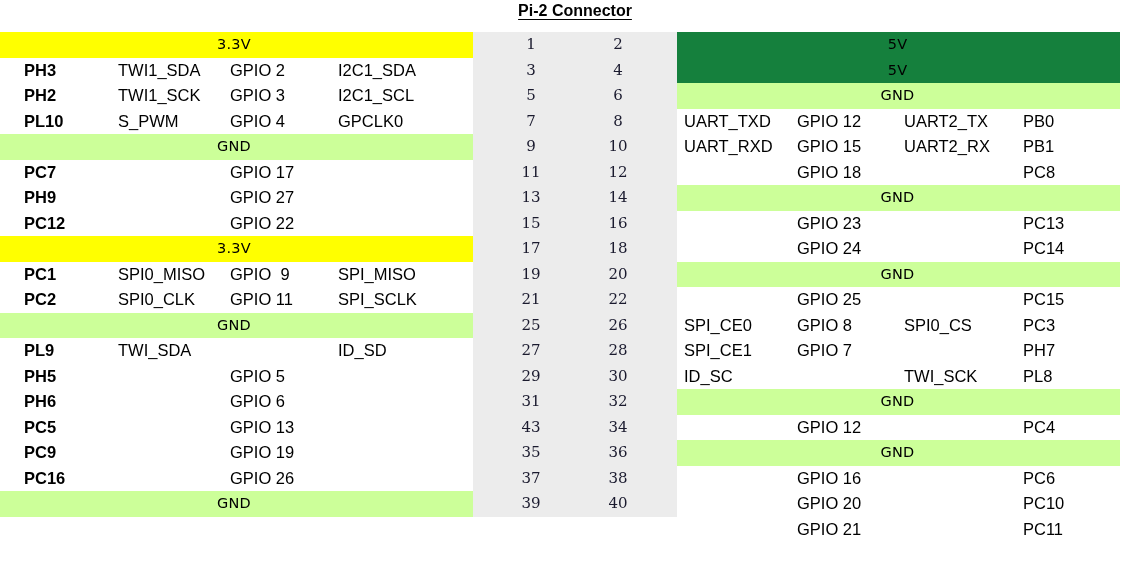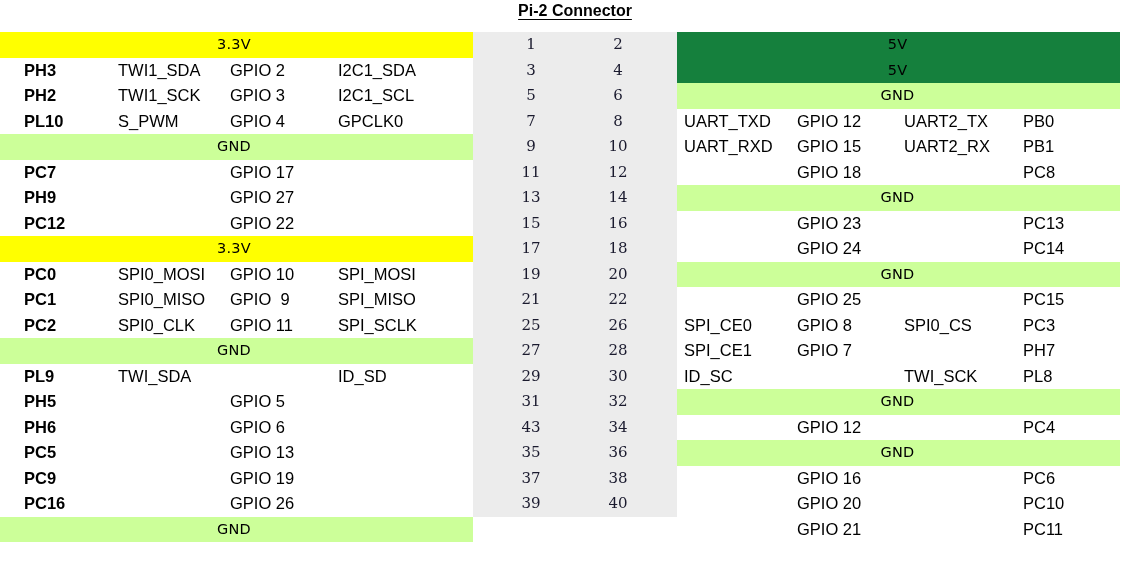--- a/index.html
+++ b/index.html
@@ -186,26 +186,20 @@
       <div class="row">
         <div class="cell l-c1">PC12</div>
         <div class="cell l-c2"></div>
         <div class="cell l-c3">GPIO 22</div>
         <div class="cell l-c4"></div>
       </div>
       <div class="row v33">
         <div class="banner">3.3V</div>
       </div>
       <div class="row">
-        <div class="cell l-c1">PC0</div>
-        <div class="cell l-c2">SPI0_MOSI</div>
-        <div class="cell l-c3">GPIO 10</div>
-        <div class="cell l-c4">SPI_MOSI</div>
-      </div>
-      <div class="row">
         <div class="cell l-c1">PC1</div>
         <div class="cell l-c2">SPI0_MISO</div>
         <div class="cell l-c3">GPIO  9</div>
         <div class="cell l-c4">SPI_MISO</div>
       </div>
       <div class="row">
         <div class="cell l-c1">PC2</div>
         <div class="cell l-c2">SPI0_CLK</div>
         <div class="cell l-c3">GPIO 11</div>
         <div class="cell l-c4">SPI_SCLK</div>

